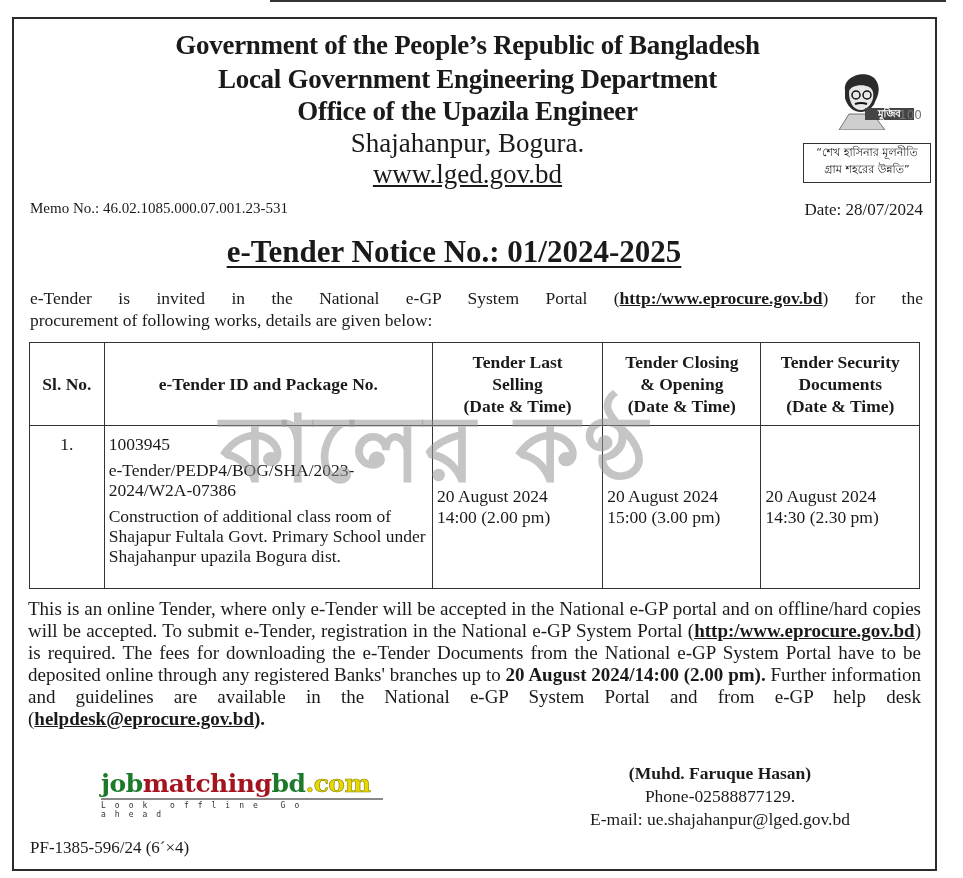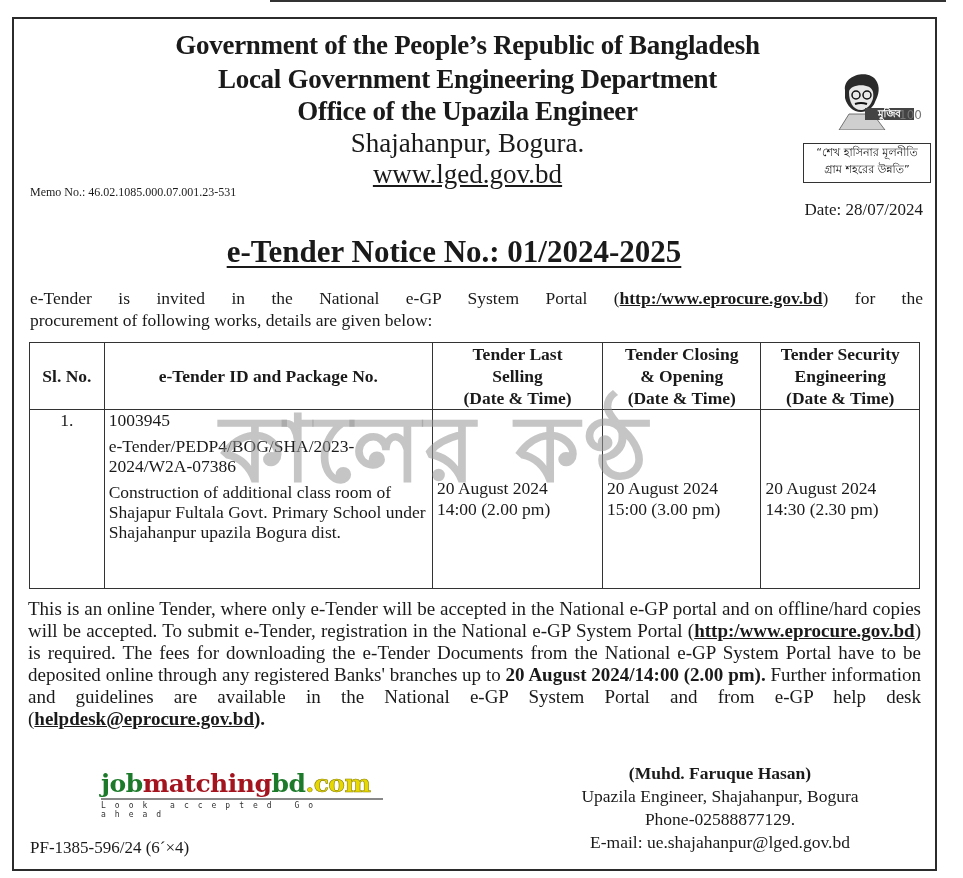--- a/index.html
+++ b/index.html
@@ -34,42 +34,42 @@
   }
   .emblem .hundred {
     position: absolute; left: 96px; top: 40px; font-size: 12px; color: #777; font-family: "DejaVu Sans", sans-serif;
   }
   .emblem .quote {
     position: absolute; left: 0; top: 63px; width: 128px; height: 40px;
     border: 1.5px solid #333; box-sizing: border-box; font-size: 11px;
     line-height: 17px; text-align: center; font-family: "DejaVu Sans", sans-serif; margin-top: 12px;
   }
 
-  .memo { position: absolute; left: 30px; top: 185px; font-size: 12px; }
+  .memo { position: absolute; left: 30px; top: 200px; font-size: 15px; }
   .date { position: absolute; right: 40px; top: 200px; font-size: 17px; }
 
   .title {
     position: absolute; left: 0; width: 908px; top: 234px; text-align: center;
     font-size: 31px; font-weight: bold;
   }
   .title span { text-decoration: underline; text-decoration-thickness: 2px; text-underline-offset: 4px; }
 
   .intro {
     position: absolute; left: 30px; top: 287px; width: 893px;
     font-size: 17.5px; line-height: 22px; text-align: justify; text-align-last: left;
   }
   .intro .line1 { display: block; text-align: justify; text-align-last: justify; }
   .link { font-weight: bold; text-decoration: underline; }
 
   table.tender {
     position: absolute; left: 29px; top: 342px; width: 891px; height: 247px;
     border-collapse: collapse; font-size: 17.5px;
   }
   table.tender th, table.tender td {
-    border: 1.5px solid #333; padding: 0 4px;
+    border: 1.5px solid #333; padding: 8px 4px;
   }
   table.tender th {
     font-weight: bold; text-align: center; line-height: 22px; height: 66px; vertical-align: bottom;
   }
   table.tender th.mid { vertical-align: middle; }
   .c1 { width: 66px; } .c2 { width: 320px; } .c3 { width: 162px; } .c4 { width: 150px; } .c5 { width: 150px; }
   td.sl { vertical-align: top; text-align: center; padding-top: 20px; }
   td.pkg { vertical-align: top; line-height: 20px; padding-top: 2px; }
   td.pkg div { margin-bottom: 6px; }
   td.dt { text-align: left; line-height: 21px; vertical-align: middle; padding-top: 18px; }
@@ -154,21 +154,21 @@
         <div>Selling</div>
         <div>(Date &amp; Time)</div>
       </th>
       <th class="c4">
         <div>Tender Closing</div>
         <div>&amp; Opening</div>
         <div>(Date &amp; Time)</div>
       </th>
       <th class="c5">
         <div>Tender Security</div>
-        <div>Engineering</div>
+        <div>Documents</div>
         <div>(Date &amp; Time)</div>
       </th>
     </tr>
   </thead>
   <tbody>
     <tr>
       <td class="sl">1.</td>
       <td class="pkg">
         <div>1003945</div>
         <div>e-Tender/PEDP4/BOG/SHA/2023-2024/W2A-07386</div>
@@ -190,23 +190,22 @@
   </tbody>
 </table>
 
 <div class="watermark">কালের কণ্ঠ</div>
 
 <div class="body-para"><span>This is an online Tender, where only e-Tender will be accepted in the National e-GP portal and on offline/hard copies will be accepted. To submit e-Tender, registration in the National e-GP System Portal (</span><span class="link">http:/www.eprocure.gov.bd</span><span>) is required. The fees for downloading the e-Tender Documents from the National e-GP System Portal have to be deposited online through any registered Banks' branches up to </span><b>20 August 2024/14:00 (2.00 pm).</b><span> Further information and guidelines are available in the National e-GP System Portal and from e-GP help desk (</span><span class="link">helpdesk@eprocure.gov.bd</span><b>).</b></div>
 
 <div class="logo">
   <div class="word"><span class="job">job</span><span class="match">matching</span><span class="bd">bd</span><span class="com">.com</span></div>
   <div class="rule"></div>
-  <div class="tag">Look accepted Go ahead</div>
+  <div class="tag">Look offline Go ahead</div>
 </div>
 
 <div class="pf">PF-1385-596/24 (6´×4)</div>
 
 <div class="sign">
   <div class="name">(Muhd. Faruque Hasan)</div>
-  <div>Upazila Engineer, Shajahanpur, Bogura</div>
   <div>Phone-02588877129.</div>
   <div>E-mail: ue.shajahanpur@lged.gov.bd</div>
 </div>
 
 </body></html>

